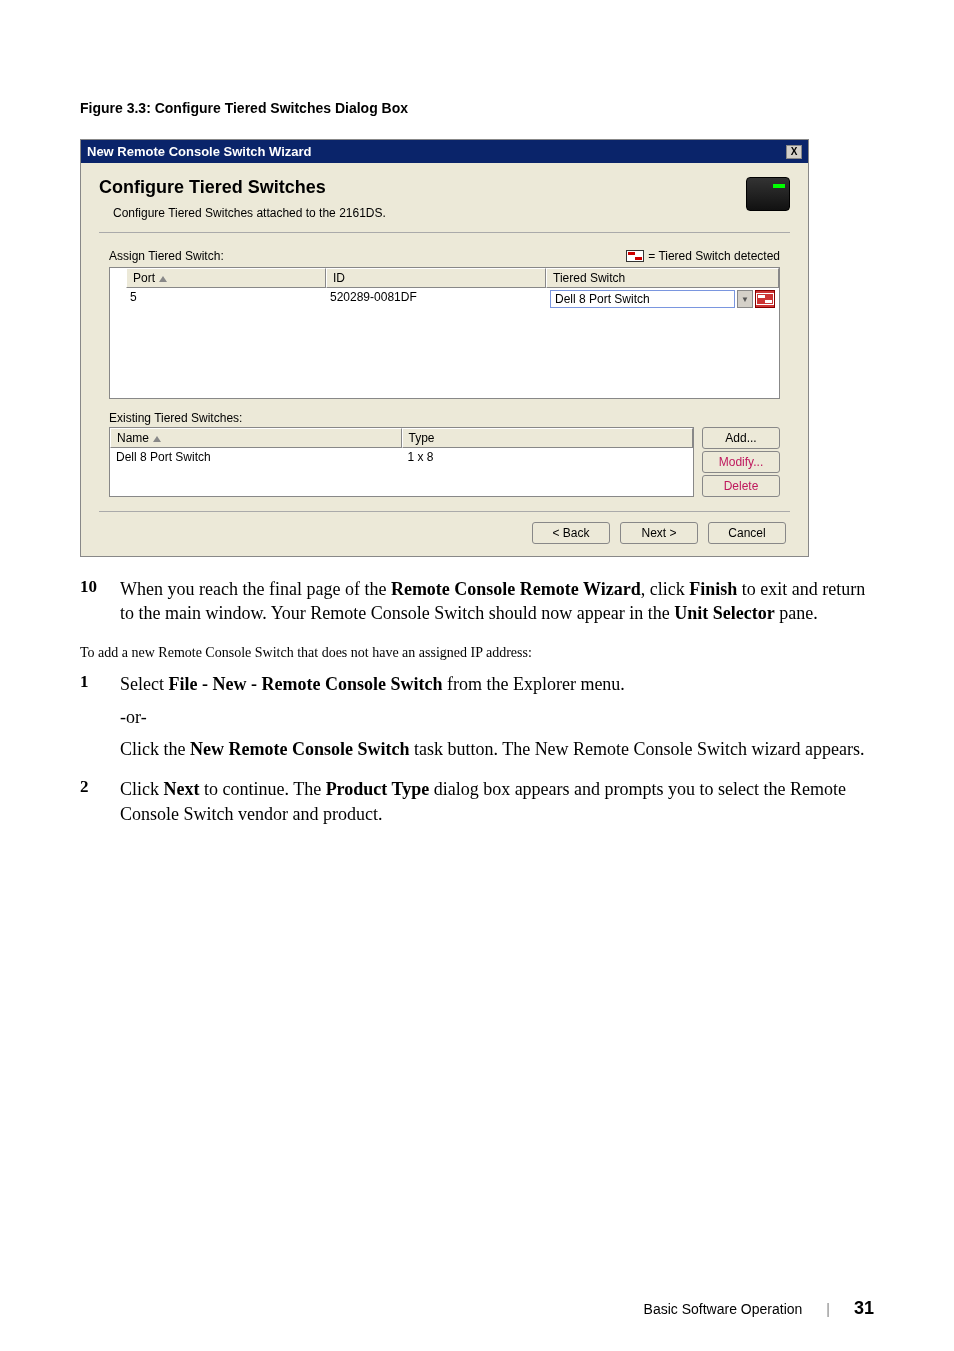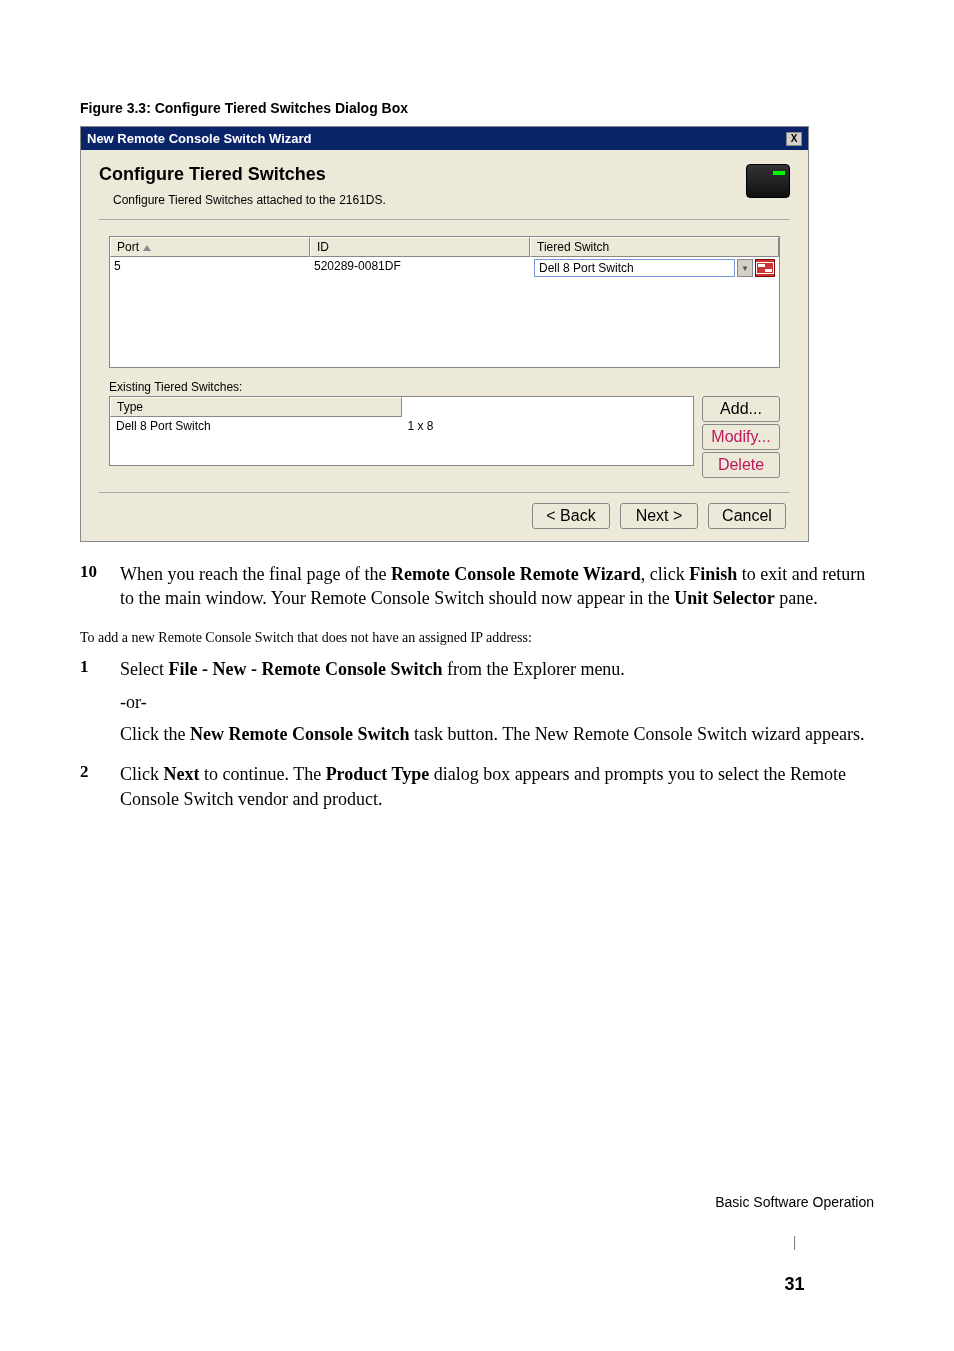--- a/index.html
+++ b/index.html
@@ -9,21 +9,21 @@
       width: 954px;
       margin: 0 auto;
       padding: 100px 80px 60px 80px;
       position: relative;
       min-height: 1351px;
     }
     .figure-caption {
       font-family: Arial, Helvetica, sans-serif;
       font-weight: bold;
       font-size: 14px;
-      margin-bottom: 10px;
+      margin-bottom: 23px;
     }
     .dialog {
       border: 1px solid #888;
       width: 729px;
       font-family: Tahoma, Arial, sans-serif;
       font-size: 12px;
       margin-bottom: 20px;
     }
     .titlebar {
       background: #0a246a;
@@ -110,20 +110,21 @@
       width:7px; height:3px; background:#c00;
     }
     .tbl {
       margin: 0 10px;
       border: 1px solid #888;
       background: #fff;
     }
     .tbl-head, .tbl-row {
       display: grid;
       grid-template-columns: 200px 220px 1fr;
+      margin-left: 16px;
     }
     .tbl-head div {
       background: #ece9d8;
       border: 1px solid #fff;
       border-right-color: #888;
       border-bottom-color: #888;
       padding: 2px 6px;
       font-size: 12px;
     }
     .sort-tri {
@@ -200,21 +201,21 @@
       min-height: 48px;
       align-content: start;
     }
     .existing-row div { padding: 2px 6px; font-size: 12px; }
     .side-btns { display:flex; flex-direction:column; gap:2px; width:78px; }
     .btn {
       background: #ece9d8;
       border: 1px solid #888;
       border-radius: 3px;
       padding: 3px 4px;
-      font-size: 16px;
+      font-size: 12px;
       text-align: center;
     }
     .btn.disabled { color: #be185d; }
     .dlg-sep { border-top: 1px solid #aaa; margin: 14px 0 10px 0; }
     .dlg-btns {
       display: flex;
       justify-content: flex-end;
       gap: 10px;
       padding-right: 4px;
     }
@@ -227,28 +228,27 @@
       font-family: Liberation Serif, serif;
       font-weight: bold;
       font-size: 17px;
       flex-shrink: 0;
     }
     .ol-body { flex: 1; font-size: 18px; line-height: 1.35; }
     .ol-body p { margin-bottom: 8px; }
     b { font-weight: bold; }
     .footer {
       position: absolute;
-      bottom: 56px;
+      bottom: 32px;
       right: 80px;
       font-family: Arial, Helvetica, sans-serif;
       font-size: 14px;
       display: flex;
       align-items: center;
       gap: 24px;
-      flex-direction: column;
     }
     .footer .sep { color: #888; }
     .footer .pn { font-weight: bold; font-size: 18px; }
   </style>
 </head>
 <body>
 
 <div class="figure-caption">Figure 3.3: Configure Tiered Switches Dialog Box</div>
 
 <div class="dialog">
@@ -258,20 +258,27 @@
   </div>
   <div class="dialog-body">
     <div class="header-row">
       <div class="header-text">
         <h2>Configure Tiered Switches</h2>
         <p>Configure Tiered Switches attached to the 2161DS.</p>
       </div>
       <div class="device-icon"></div>
     </div>
 
+    <div class="assign-row">
+      <span>Assign Tiered Switch:</span>
+      <span class="legend">
+        <span class="switch-glyph"></span>
+        <span>= Tiered Switch detected</span>
+      </span>
+    </div>
 
     <div class="tbl">
       <div class="tbl-head">
         <div><span>Port</span><span class="sort-tri"></span></div>
         <div>ID</div>
         <div>Tiered Switch</div>
       </div>
       <div class="tbl-row">
         <div class="cell port">5</div>
         <div class="cell">520289-0081DF</div>
@@ -282,20 +289,21 @@
               <span class="switch-glyph"></span>
             </span>
         </div>
       </div>
     </div>
 
     <div class="existing-label">Existing Tiered Switches:</div>
     <div class="existing-wrap">
       <div class="existing-tbl">
         <div class="existing-head">
+          <div><span>Name</span><span class="sort-tri"></span></div>
           <div>Type</div>
         </div>
         <div class="existing-row">
           <div>Dell 8 Port Switch</div>
           <div>1 x 8</div>
         </div>
       </div>
       <div class="side-btns">
         <div class="btn">Add...</div>
         <div class="btn disabled">Modify...</div>

